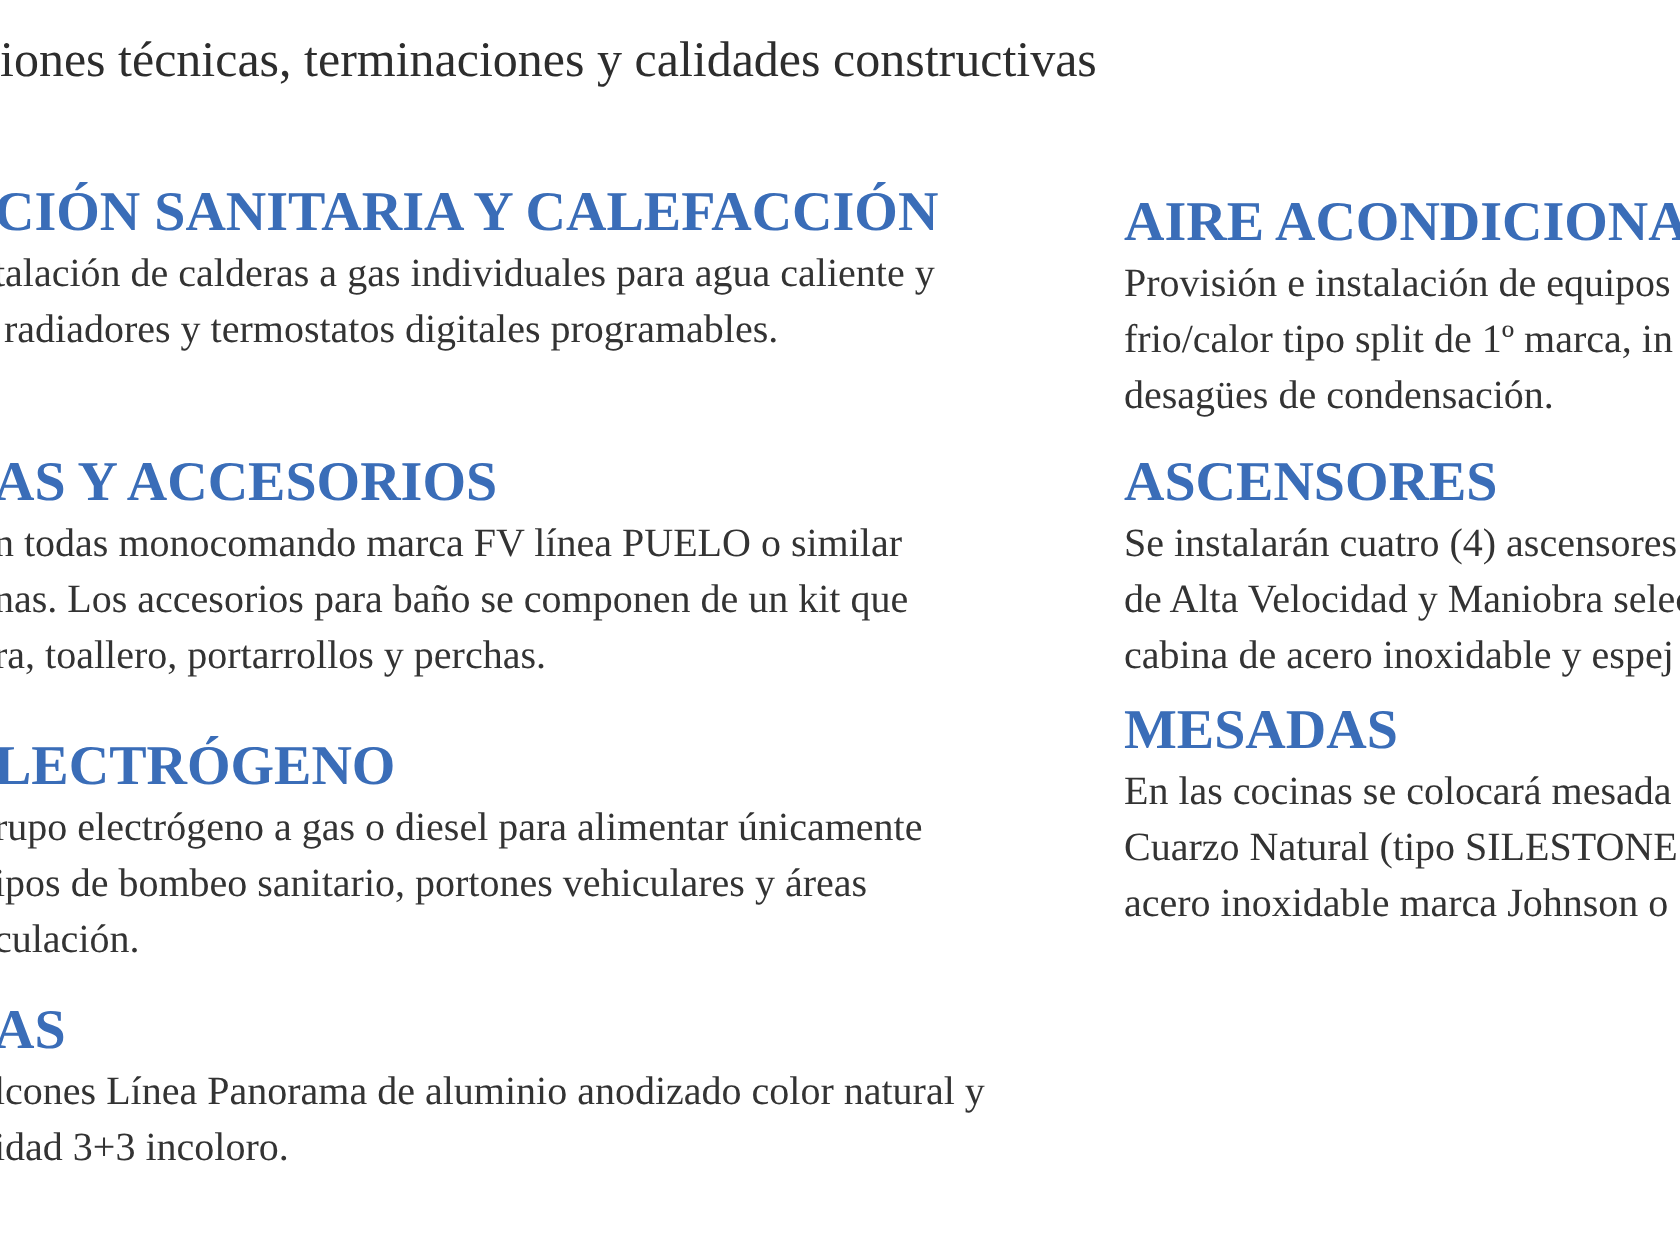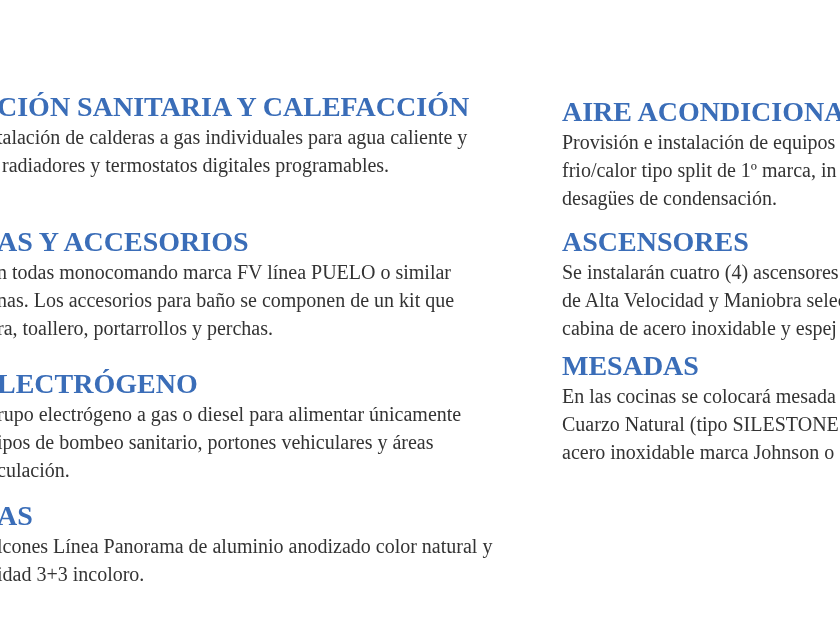--- a/index.html
+++ b/index.html
@@ -70,20 +70,21 @@
   .sec-l3 { top: 500px; }
   .sec-r0 { top: 96px; }
   .sec-r1 { top: 226px; }
   .sec-r2 { top: 350px; }
 </style>
 </head>
 <body>
 
 <div class="page">
 
+  <h1 class="doc-title">iones técnicas, terminaciones y calidades constructivas</h1>
 
   <div class="col col-left">
 
     <section class="sec sec-l0">
       <h2 class="heading">CIÓN SANITARIA Y CALEFACCIÓN</h2>
       <p class="line">talación de calderas a gas individuales para agua caliente y</p>
       <p class="line"> radiadores y termostatos digitales programables.</p>
     </section>
 
     <section class="sec sec-l1">

